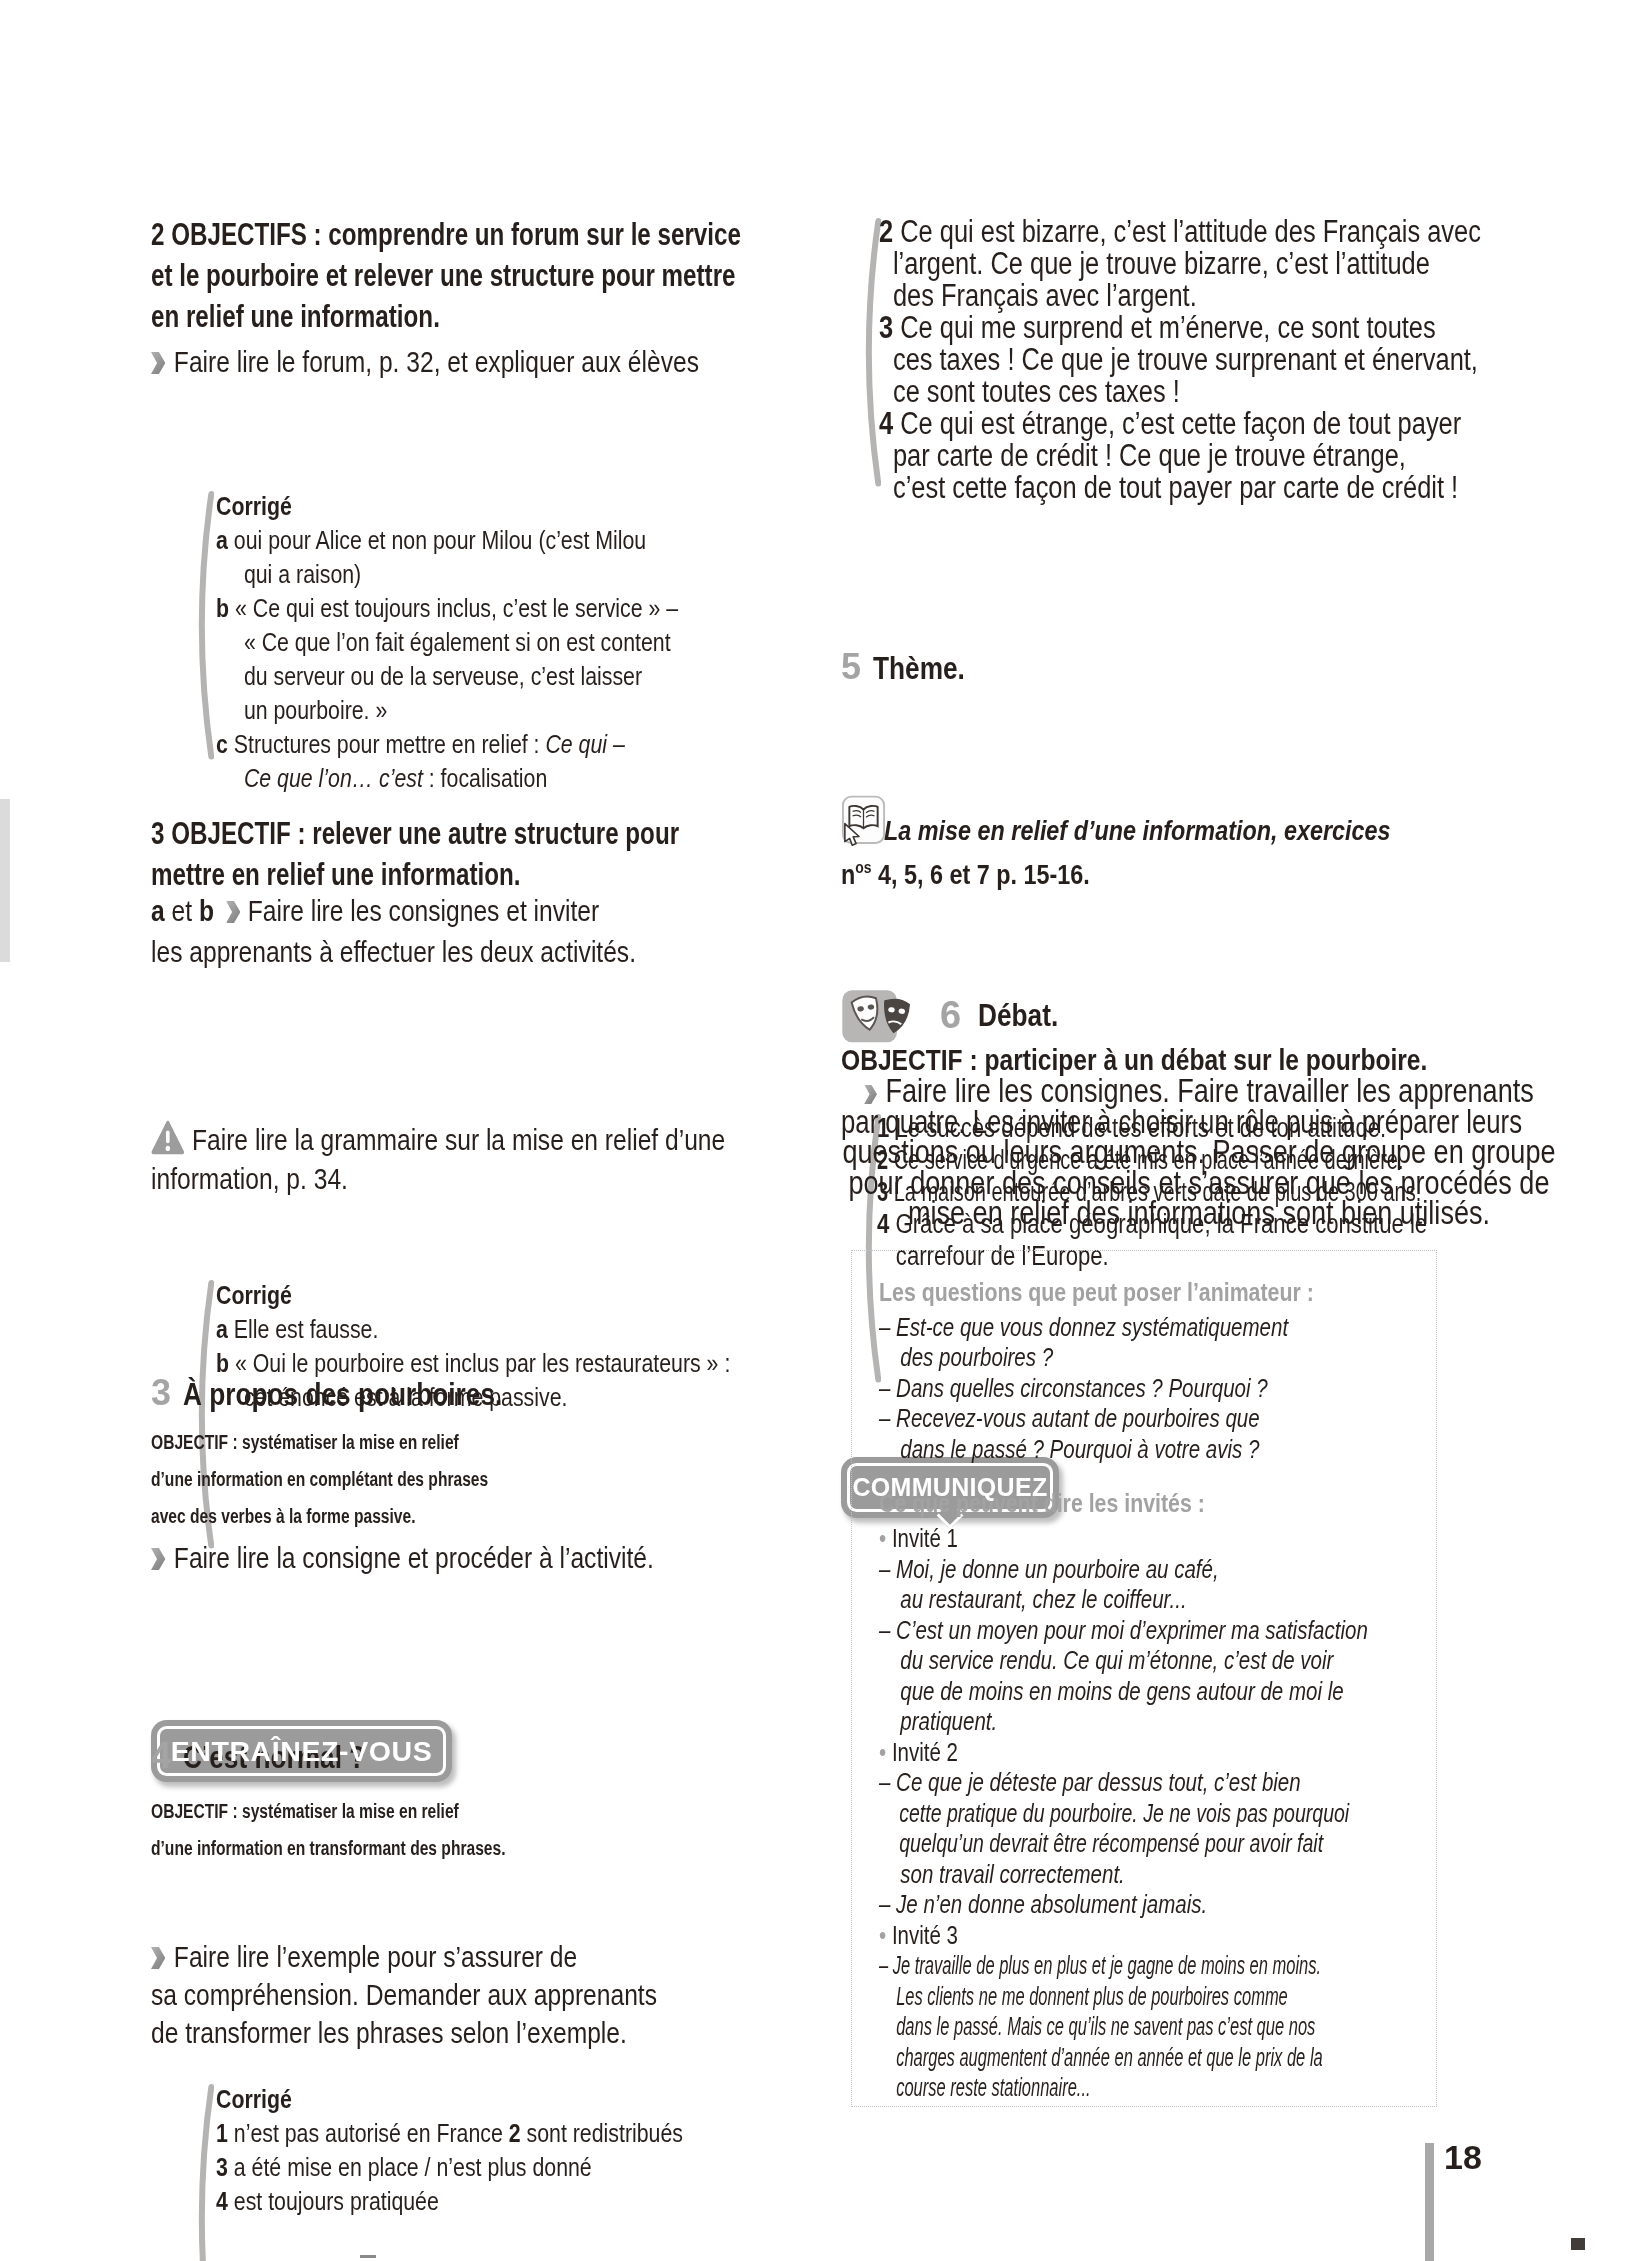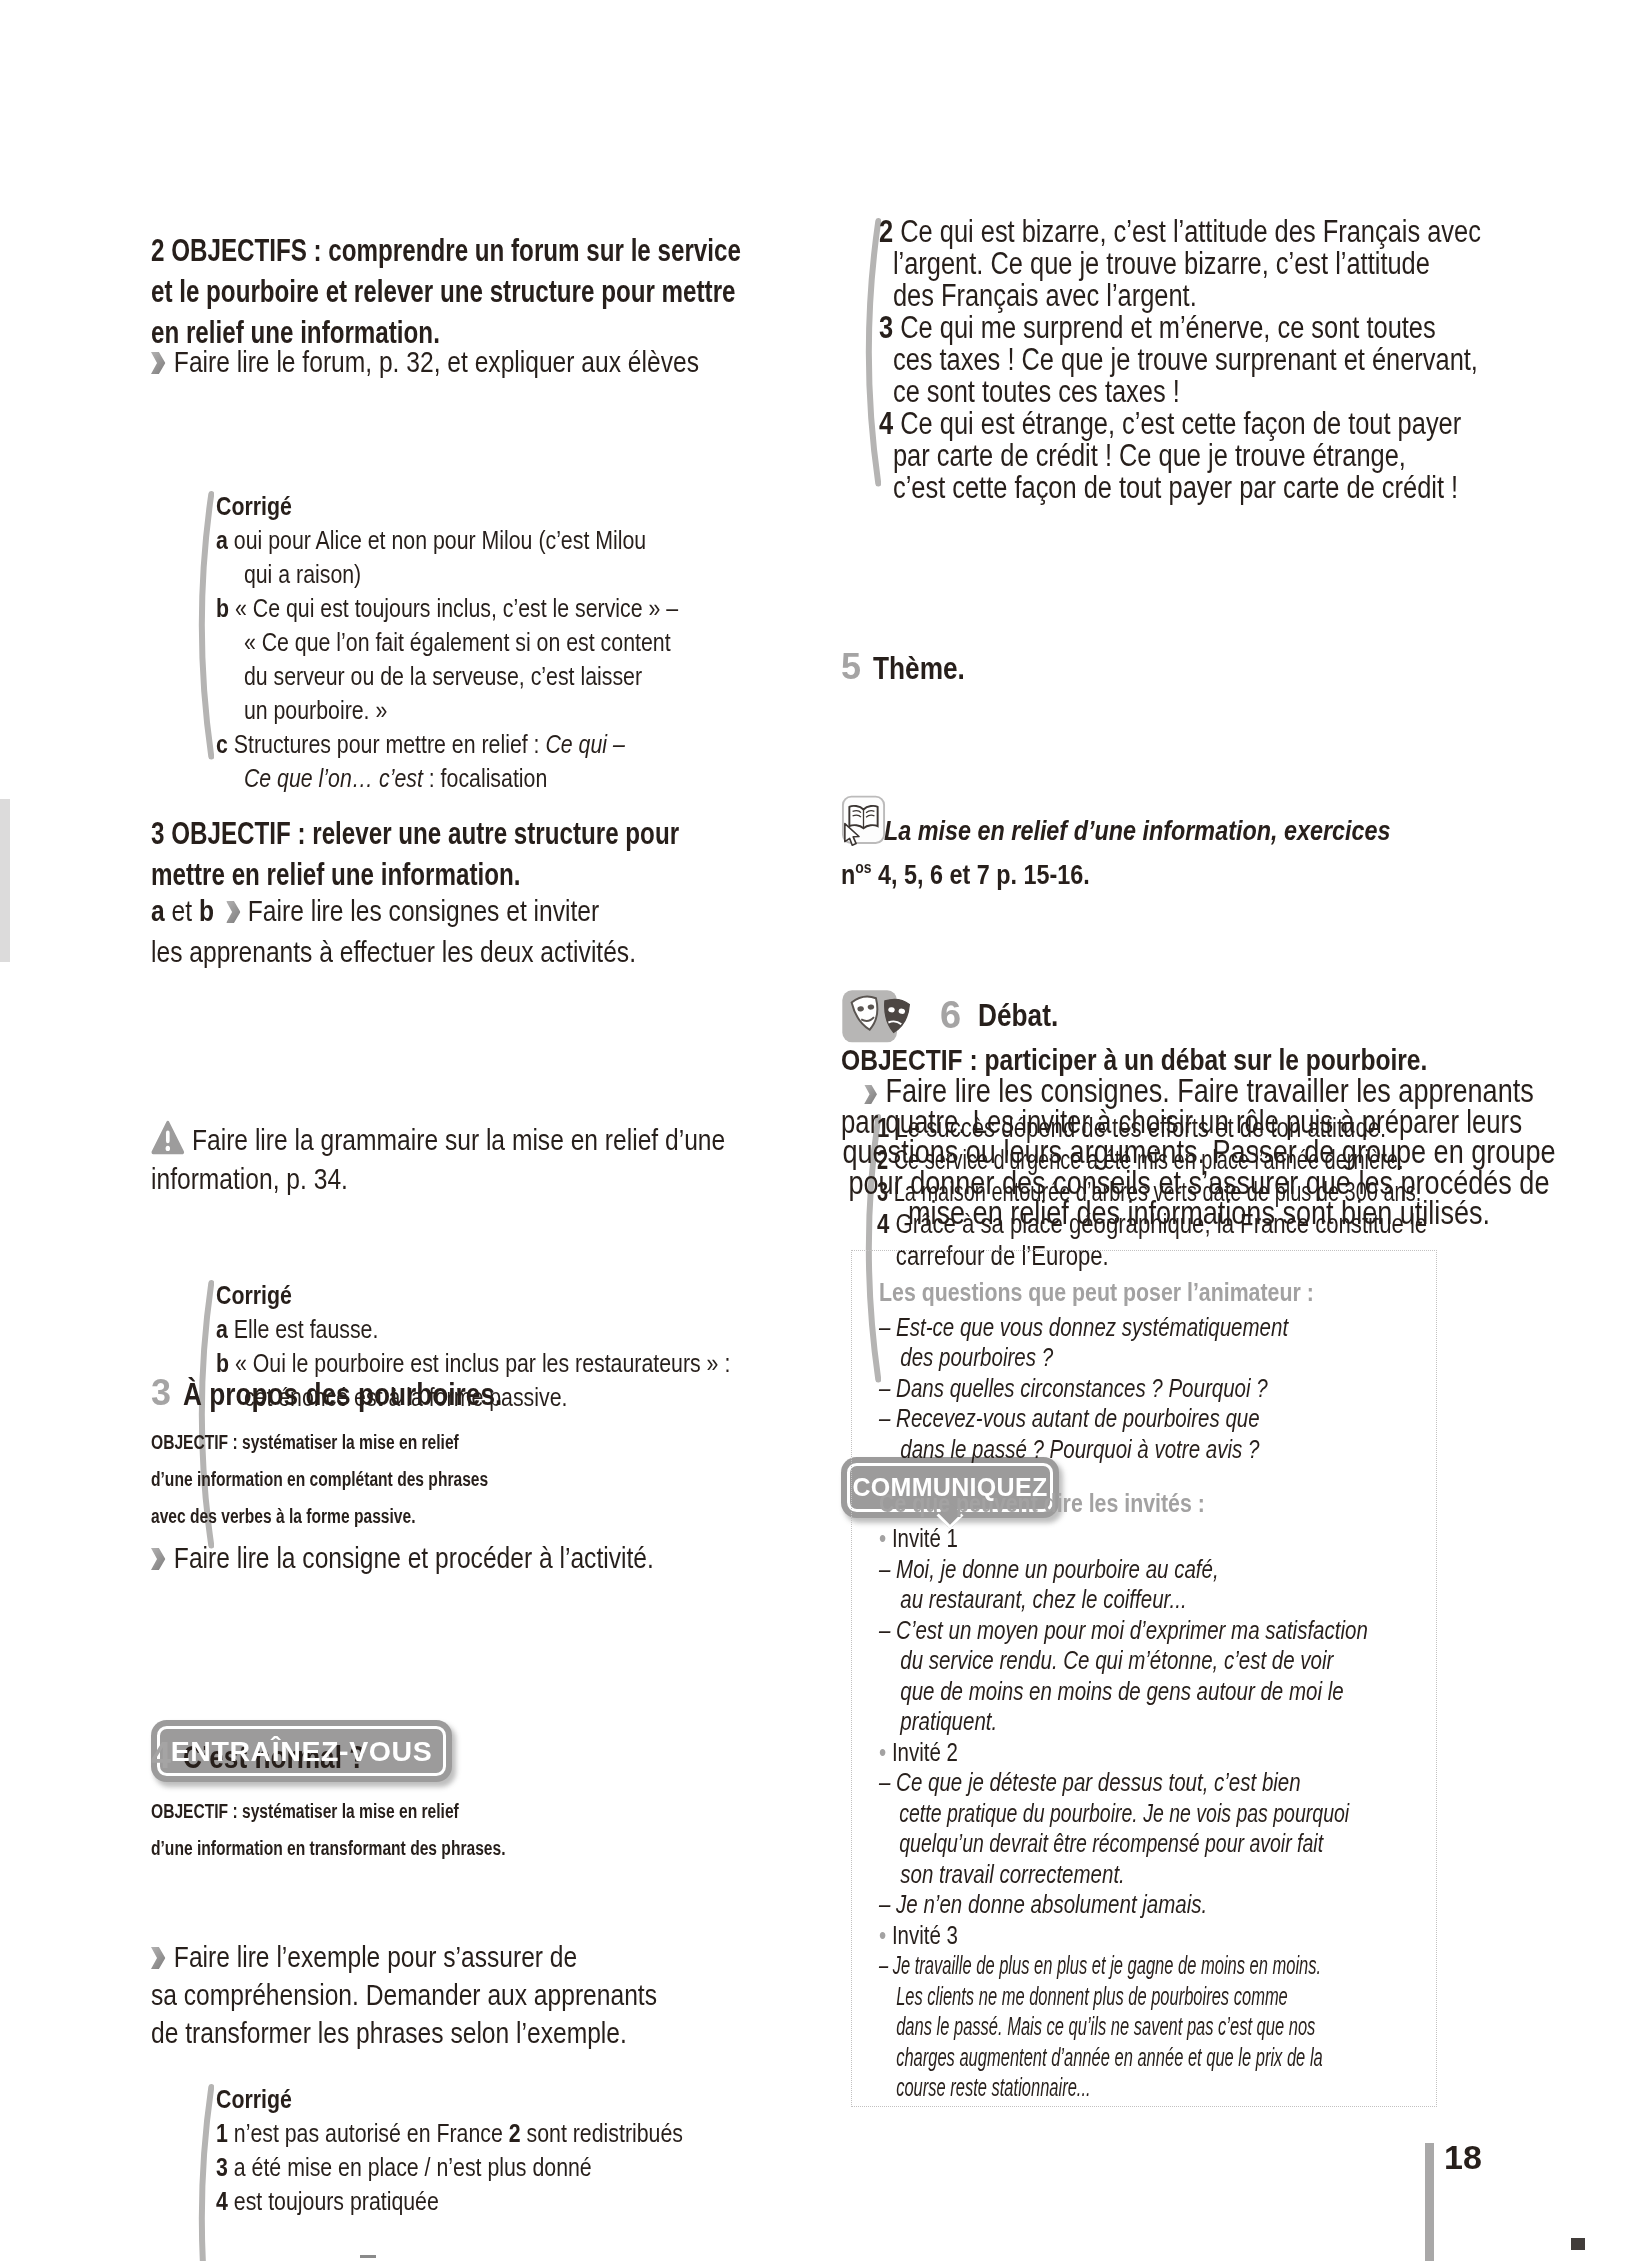--- a/index.html
+++ b/index.html
@@ -67,21 +67,21 @@
   #cm2{position:absolute;left:1571px;top:2238px;width:14.3px;height:11.7px;background:#413c3a;}
   i.em{font-style:italic;}
 </style>
 </head>
 <body>
 
 <div id="page">
 
   <div id="colL" class="col">
 
-    <div class="blk h2" style="top:16px">
+    <div class="blk h2" style="top:0">
       <div>
           <div class="ln sqh">2 OBJECTIFS : comprendre un forum sur le service</div>
           <div class="ln sqh">et le pourboire et relever une structure pour mettre</div>
           <div class="ln sqh">en relief une information.</div>
         </div>
     </div>
 
     <div class="blk body" style="top:127px">
       <div class="ln"><span class="arrow"></span><span>Faire lire le forum, p. 32, et expliquer aux élèves</span></div>
     </div>

